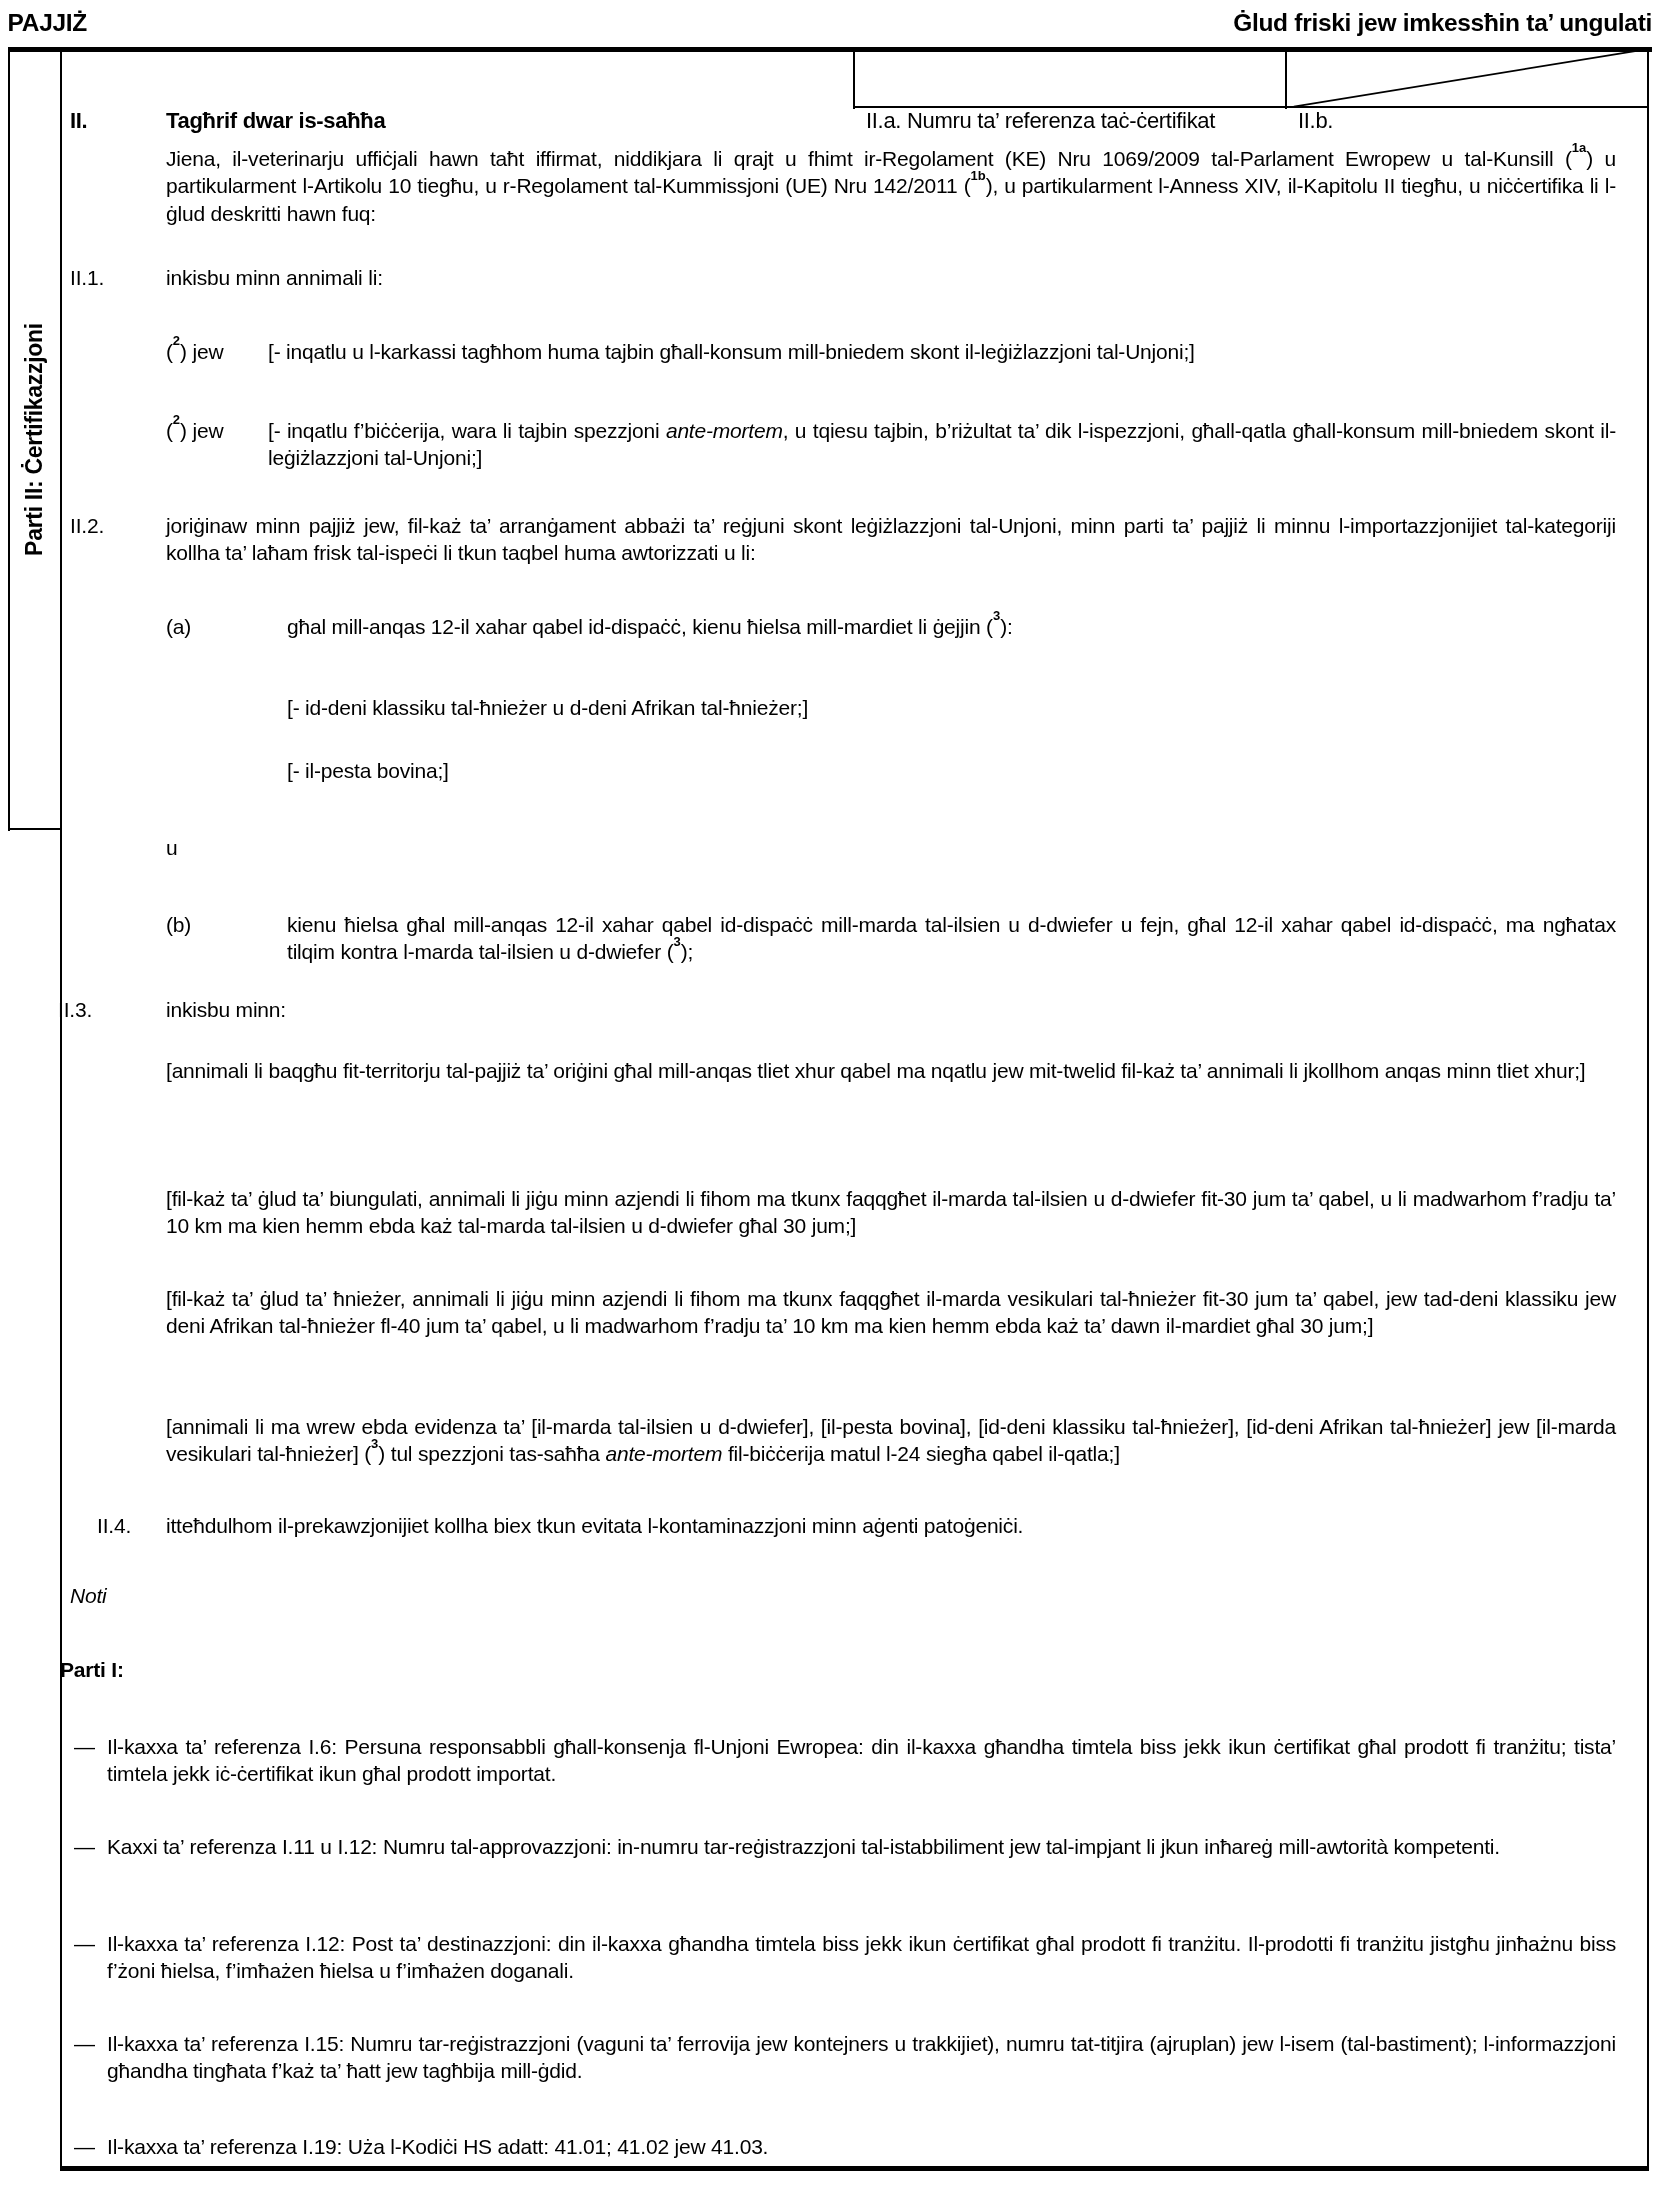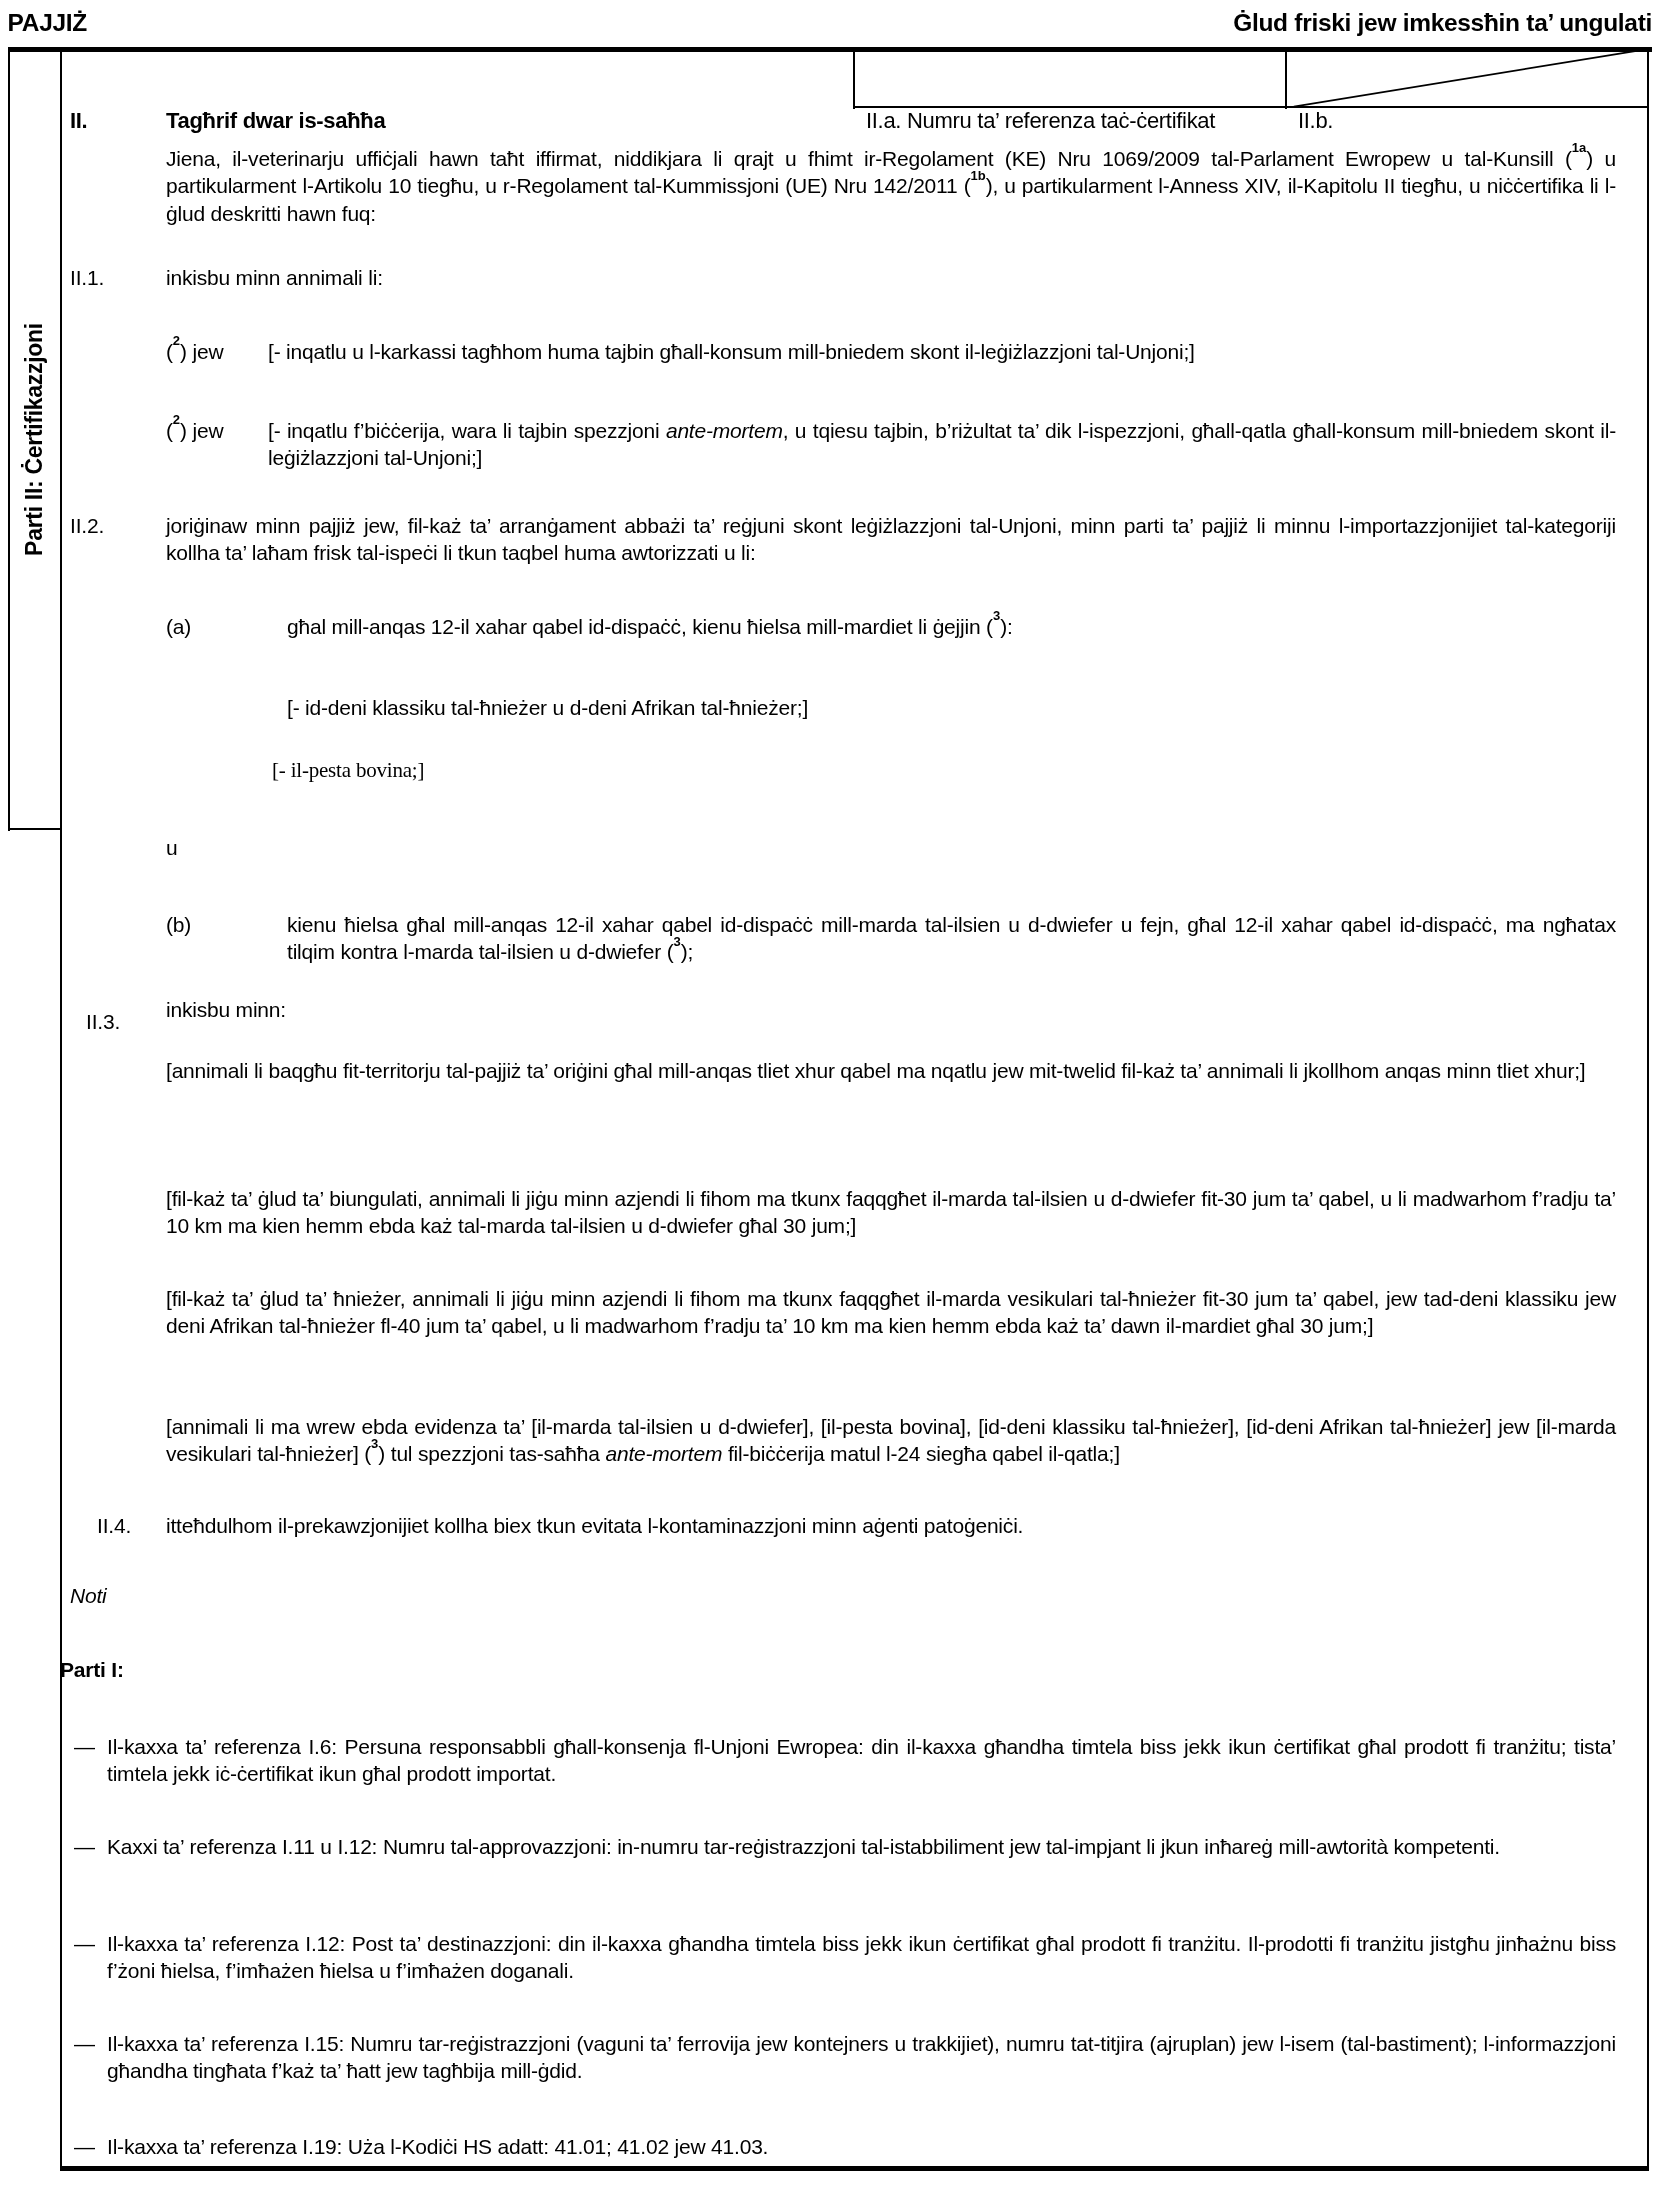--- a/index.html
+++ b/index.html
@@ -84,31 +84,31 @@
         <div class="abs bodytxt " style="left: 166px; width: 1450px;">joriġinaw minn pajjiż jew, fil-każ ta’ arranġament abbażi ta’ reġjuni skont leġiżlazzjoni tal-Unjoni, minn parti ta’ pajjiż li minnu l-importazzjonijiet tal-kategoriji kollha ta’ laħam frisk tal-ispeċi li tkun taqbel huma awtorizzati u li:</div>
       </div>
       <div class="abs" style="left: 0px; top: 613px; width: 1659px;">
         <div class="abs bodytxt nowrapl" style="left: 166px;">(a)</div>
         <div class="abs bodytxt " style="left: 287px; width: 1329px;"><span>għal mill-anqas 12-il xahar qabel id-dispaċċ, kienu ħielsa mill-mardiet li ġejjin (</span><sup class="fn">3</sup><span>):</span></div>
       </div>
       <div class="abs" style="left: 0px; top: 694px; width: 1659px;">
         <div class="abs bodytxt " style="left: 287px; width: 1329px;">[- id-deni klassiku tal-ħnieżer u d-deni Afrikan tal-ħnieżer;]</div>
       </div>
       <div class="abs" style="left: 0px; top: 757px; width: 1659px;">
-        <div class="abs bodytxt " style="left: 272px; width: 1329px; font-family: Liberation Serif, serif;">[- il-pesta bovina;]</div>
+        <div class="abs bodytxt " style="left: 287px; width: 1329px;">[- il-pesta bovina;]</div>
       </div>
       <div class="abs" style="left: 0px; top: 834px; width: 1659px;">
         <div class="abs bodytxt " style="left: 166px; width: 1450px;">u</div>
       </div>
       <div class="abs" style="left: 0px; top: 911px; width: 1659px;">
         <div class="abs bodytxt nowrapl" style="left: 166px;">(b)</div>
         <div class="abs bodytxt " style="left: 287px; width: 1329px;"><span>kienu ħielsa għal mill-anqas 12-il xahar qabel id-dispaċċ mill-marda tal-ilsien u d-dwiefer u fejn, għal 12-il xahar qabel id-dispaċċ, ma ngħatax tilqim kontra l-marda tal-ilsien u d-dwiefer (</span><sup class="fn">3</sup><span>);</span></div>
       </div>
       <div class="abs" style="left: 0px; top: 996px; width: 1659px;">
-        <div class="abs bodytxt nowrapl" style="left: 86px; margin-top: 12px;">II.3.</div>
+        <div class="abs bodytxt nowrapl" style="left: 58px;">II.3.</div>
         <div class="abs bodytxt " style="left: 166px; width: 1450px;">inkisbu minn:</div>
       </div>
       <div class="abs" style="left: 0px; top: 1057px; width: 1659px;">
         <div class="abs bodytxt " style="left: 166px; width: 1450px;">[annimali li baqgħu fit-territorju tal-pajjiż ta’ oriġini għal mill-anqas tliet xhur qabel ma nqatlu jew mit-twelid fil-każ ta’ annimali li jkollhom anqas minn tliet xhur;]</div>
       </div>
       <div class="abs" style="left: 0px; top: 1185px; width: 1659px;">
         <div class="abs bodytxt " style="left: 166px; width: 1450px;">[fil-każ ta’ ġlud ta’ biungulati, annimali li jiġu minn azjendi li fihom ma tkunx faqqgħet il-marda tal-ilsien u d-dwiefer fit-30 jum ta’ qabel, u li madwarhom f’radju ta’ 10 km ma kien hemm ebda każ tal-marda tal-ilsien u d-dwiefer għal 30 jum;]</div>
       </div>
       <div class="abs" style="left: 0px; top: 1285px; width: 1659px;">
         <div class="abs bodytxt " style="left: 166px; width: 1450px;">[fil-każ ta’ ġlud ta’ ħnieżer, annimali li jiġu minn azjendi li fihom ma tkunx faqqgħet il-marda vesikulari tal-ħnieżer fit-30 jum ta’ qabel, jew tad-deni klassiku jew deni Afrikan tal-ħnieżer fl-40 jum ta’ qabel, u li madwarhom f’radju ta’ 10 km ma kien hemm ebda każ ta’ dawn il-mardiet għal 30 jum;]</div>

